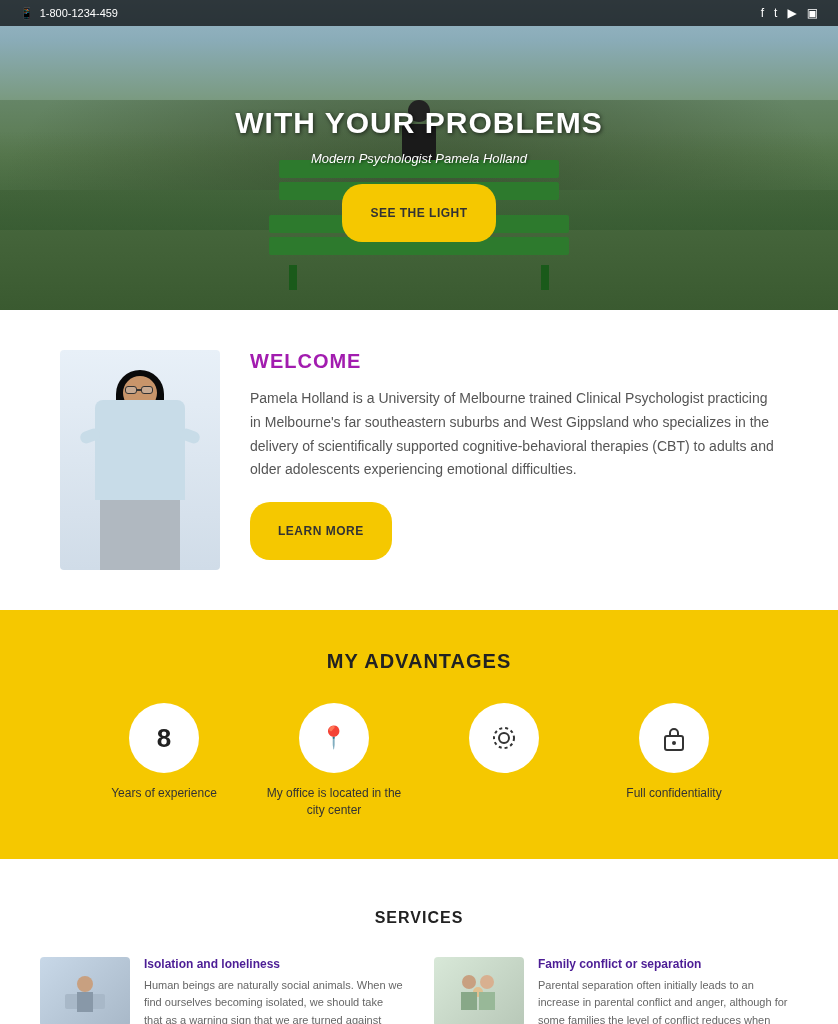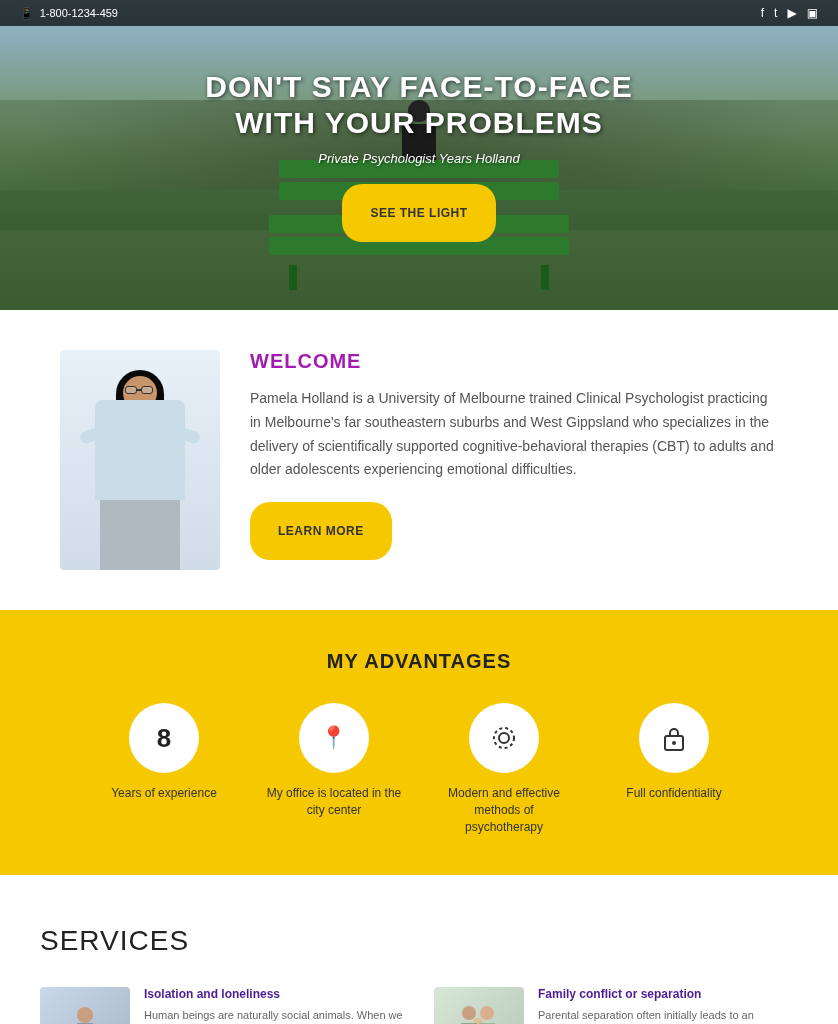--- a/index.html
+++ b/index.html
@@ -212,23 +212,23 @@
       line-height: 1.4;
       text-align: center;
     }
 
     
     .services-section {
       padding: 50px 40px;
       background: #fff;
     }
     .services-title {
-      font-size: 28px;
-      font-weight: 400;
-      text-align: left;
+      font-size: 16px;
+      font-weight: 700;
+      text-align: center;
       color: #222;
       text-transform: uppercase;
       letter-spacing: 1px;
       margin-bottom: 30px;
     }
     .services-grid {
       display: grid;
       grid-template-columns: 1fr 1fr;
       gap: 30px;
     }
@@ -302,24 +302,24 @@
       <div class="bench-back2"></div>
       <div class="bench-seat"></div>
       <div class="bench-seat2"></div>
 
       <div style="position:absolute;bottom:-10px;left:20px;width:8px;height:25px;background:#1a5a1a;"></div>
       <div style="position:absolute;bottom:-10px;right:20px;width:8px;height:25px;background:#1a5a1a;"></div>
     </div>
 
     <div class="hero-content">
       <div class="hero-title">
-        <span>DON'T STAY FACE-TO-FACE</span><br>
+        <br>
         <span>WITH YOUR PROBLEMS</span>
       </div>
-      <div class="hero-subtitle">Private Psychologist Years Holland</div>
+      <div class="hero-subtitle">Modern Psychologist Pamela Holland</div>
       <button class="btn-yellow">SEE THE LIGHT</button>
     </div>
   </div>
 
   <div class="welcome-section">
     <div class="welcome-image">
       <div class="welcome-avatar">
 
         <div style="position:absolute;bottom:0;display:flex;flex-direction:column;align-items:center;width:100%;">
           <div style="position:relative;width:40px;height:40px;z-index:2;">
@@ -369,21 +369,20 @@
       </div>
 
       <div class="advantage-item">
         <div class="advantage-circle">
 
           <svg width="28" height="28" viewBox="0 0 28 28">
             <circle cx="14" cy="14" r="5" fill="none" stroke="#333" stroke-width="2"></circle>
             <circle cx="14" cy="14" r="10" fill="none" stroke="#333" stroke-width="2" stroke-dasharray="3 3"></circle>
           </svg>
         </div>
-        <div class="advantage-label">Modern and effective methods of psychotherapy</div>
       </div>
 
       <div class="advantage-item">
         <div class="advantage-circle">
 
           <svg width="24" height="28" viewBox="0 0 24 28">
             <rect x="3" y="12" width="18" height="14" rx="2" fill="none" stroke="#333" stroke-width="2"></rect>
             <path d="M8 12V9a4 4 0 0 1 8 0v3" fill="none" stroke="#333" stroke-width="2"></path>
             <circle cx="12" cy="19" r="2" fill="#333"></circle>
           </svg>

